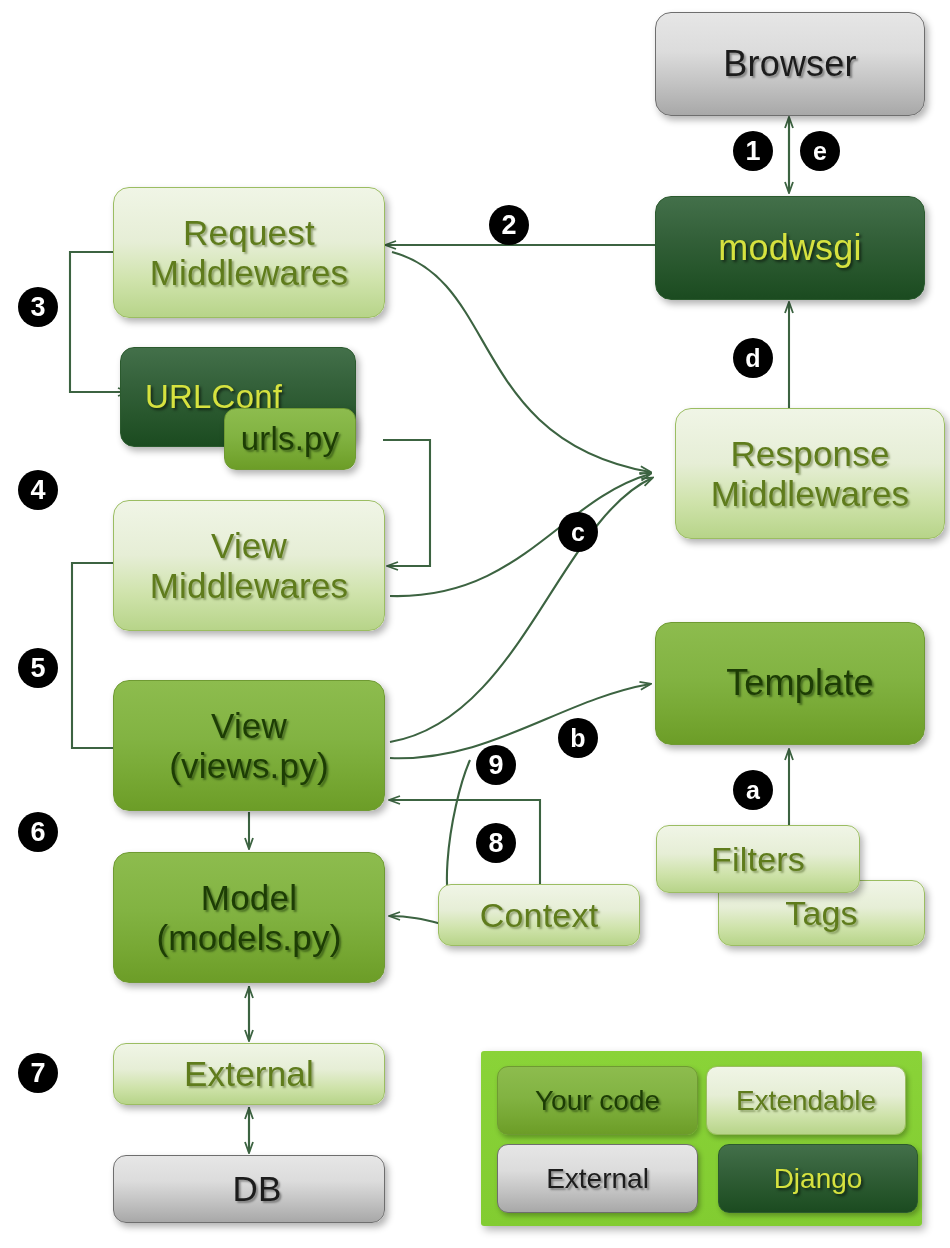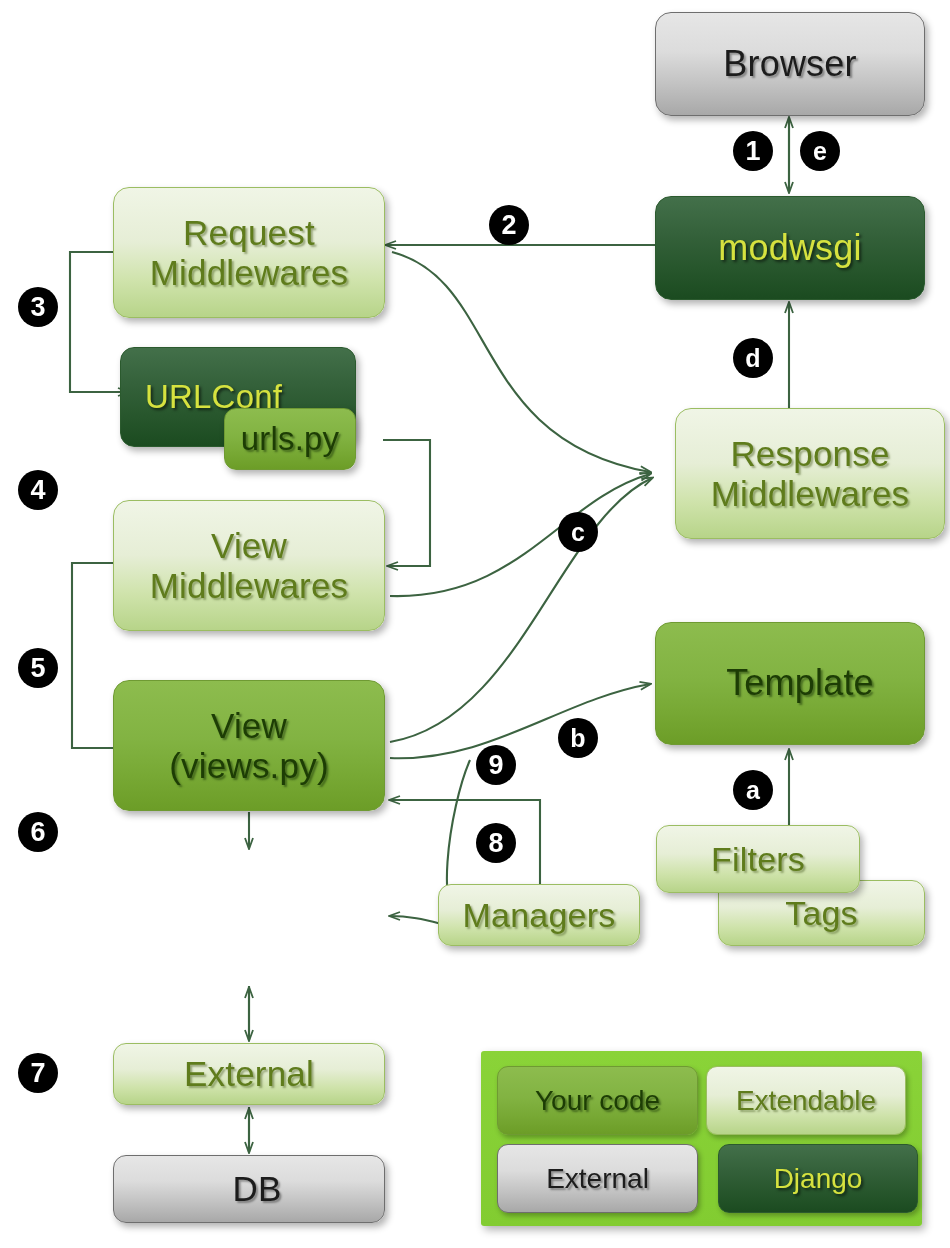--- a/index.html
+++ b/index.html
@@ -191,20 +191,24 @@
   <div class="node v-light" style="left:113px; top:500px; width:272px; height:131px; font-size:35px;">
     <span>View
 Middlewares</span>
   </div>
 
   <div class="node v-mid" style="left:113px; top:680px; width:272px; height:131px; font-size:35px;">
     <span>View
 (views.py)</span>
   </div>
 
+  <div class="node v-mid" style="left:113px; top:852px; width:272px; height:131px; font-size:35px;">
+    <span>Model
+(models.py)</span>
+  </div>
 
   <div class="node v-light" style="left:113px; top:1043px; width:272px; height:62px; font-size:35px; border-radius:13px;">
     <span>External</span>
   </div>
 
   <div class="node v-gray" style="left:113px; top:1155px; width:272px; height:68px; font-size:35px; border-radius:13px;padding-left:16px;">
     <span>DB</span>
   </div>
 
   <div class="node v-light" style="left:655px; top:408px; width:270px; height:131px; font-size:35px;margin-left:20px;">
@@ -218,21 +222,21 @@
 
   <div class="node v-light" style="left:656px; top:825px; width:204px; height:68px; font-size:34px; border-radius:13px; z-index:7;">
     <span>Filters</span>
   </div>
 
   <div class="node v-light" style="left:718px; top:880px; width:207px; height:66px; font-size:34px; border-radius:13px; z-index:6;">
     <span>Tags</span>
   </div>
 
   <div class="node v-light" style="left:438px; top:884px; width:202px; height:62px; font-size:34px; border-radius:13px;">
-    <span>Managers</span>
+    <span>Context</span>
   </div>
 
   <div class="badge" style="left:733px; top:131px;">
     <span>1</span>
   </div>
   <div class="badge small" style="left:800px; top:131px;">
     <span>e</span>
   </div>
   <div class="badge" style="left:489px; top:205px;">
     <span>2</span>

